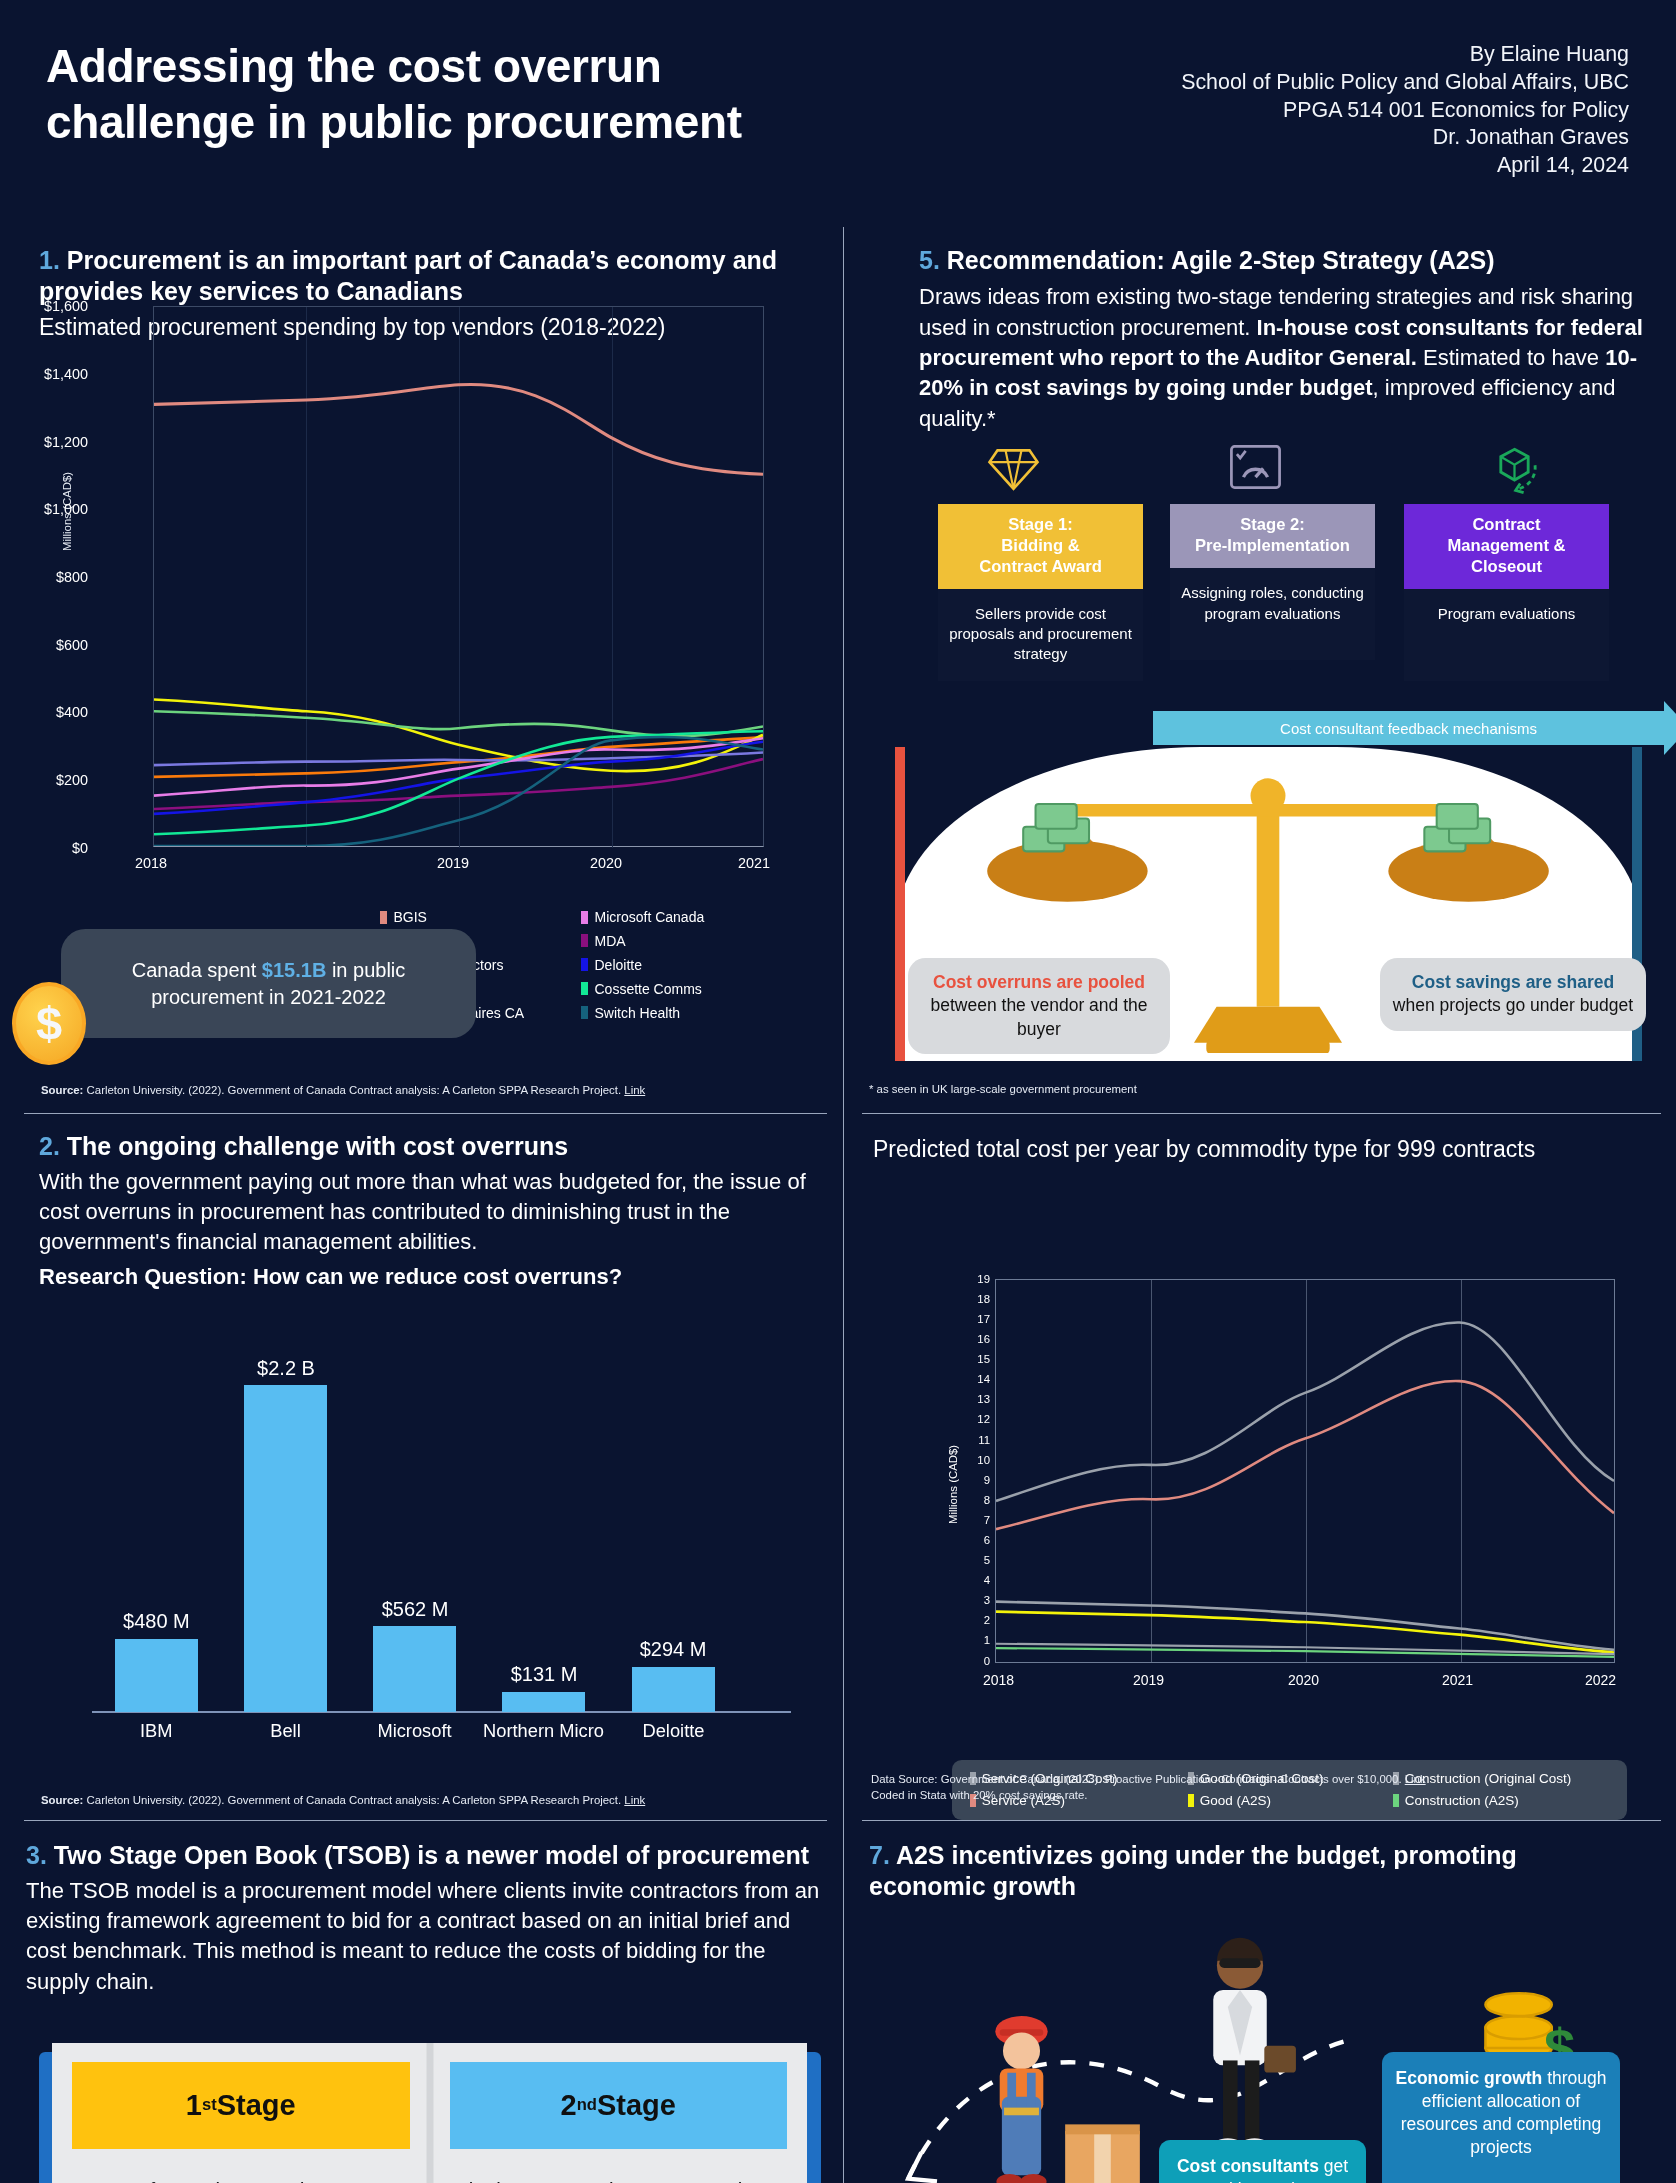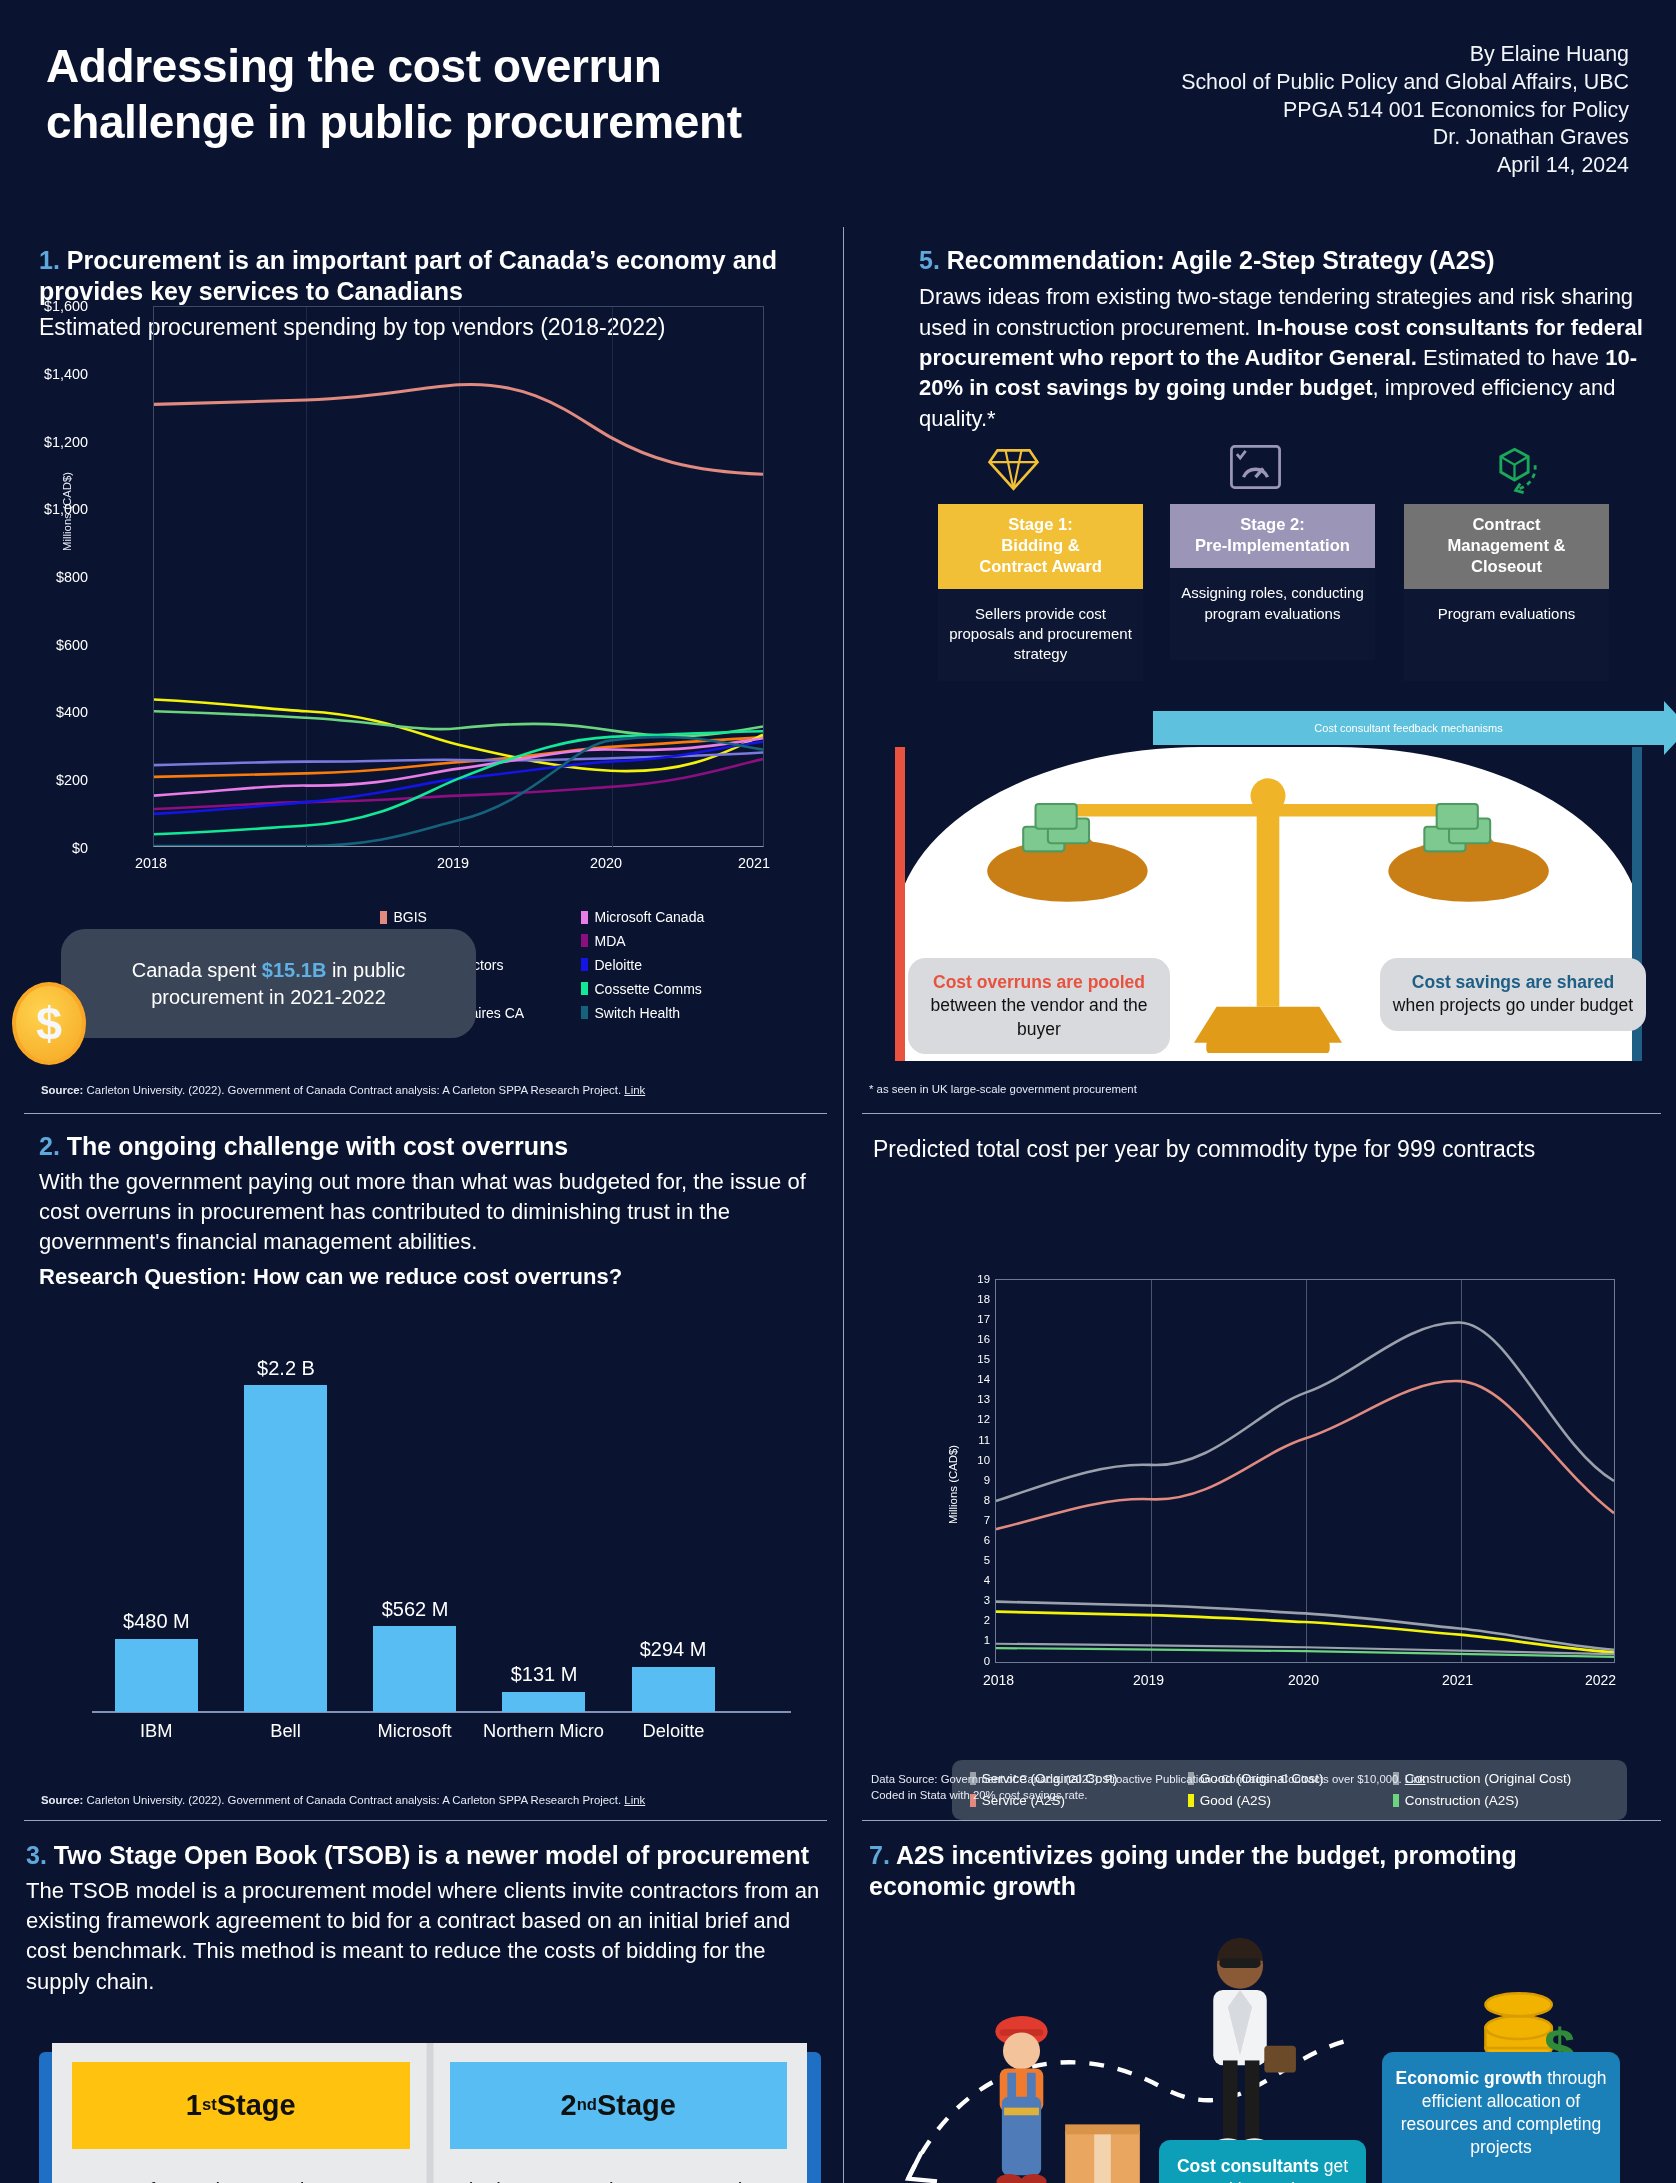--- a/index.html
+++ b/index.html
@@ -58,21 +58,21 @@
            border-radius:50%; background:radial-gradient(circle at 38% 35%,#ffd34d,#f5a623);
            border:4.4px solid #f9a825; display:flex; align-items:center; justify-content:center;
            font-size:47px; color:#f5f7fa; font-weight:bold; }
 
   
   .stagebox { position:absolute; width:205px; }
   .stage-head { text-align:center; font-weight:bold; font-size:16.6px; line-height:1.25; padding:11.4px 5.2px; }
   .stage-body { background:#0d1733; text-align:center; font-size:15px; line-height:1.35;
                 padding:15px 7.9px; min-height:92px; }
   .arrowband { position:absolute; height:34px; background:#5ec2de; display:flex;
-               align-items:center; justify-content:center; color:#fff; font-size:11px; }
+               align-items:center; justify-content:center; color:#fff; font-size:15px; }
   .arrowband:after { content:""; position:absolute; right:-25px; top:-9.6px;
                      border-top:27px solid transparent; border-bottom:27px solid transparent;
                      border-left:25px solid #5ec2de; }
   .scalecard { position:absolute; background:#ffffff; border-radius:4.4px; }
   .scalebox { position:absolute; background:#d8dadd; border-radius:17.5px; padding:13px 11.4px;
               text-align:center; font-size:17.5px; line-height:1.33; color:#111; }
   .scalebox .red { color:#e8523f; font-weight:bold; }
   .scalebox .blue { color:#1f5f86; font-weight:bold; }
 
   
@@ -269,21 +269,21 @@
 
   <div class="stagebox" style="left:938px; top:504px;">
     <div class="stage-head" style="background:#f1c036; color:#fff;">Stage 1:<br>Bidding &amp;<br>Contract Award</div>
     <div class="stage-body">Sellers provide cost proposals and procurement strategy</div>
   </div>
   <div class="stagebox" style="left:1170px; top:504px;">
     <div class="stage-head" style="background:#9b96b8; color:#fff;">Stage 2:<br>Pre-Implementation</div>
     <div class="stage-body">Assigning roles, conducting program evaluations</div>
   </div>
   <div class="stagebox" style="left:1404px; top:504px;">
-    <div class="stage-head" style="background:#737373; color:#fff;">Contract<br>Management &amp;<br>Closeout</div>
+    <div class="stage-head" style="background:#6d28d9; color:#fff;">Contract<br>Management &amp;<br>Closeout</div>
     <div class="stage-body">Program evaluations</div>
   </div>
 
   <div class="arrowband" style="left:1153px; top:711px; width:511px;">
     <span>Cost consultant feedback mechanisms</span>
   </div>
 
   <div class="scalecard" style="left:895px; top:747px; width:747px; height:314px;
        border-top-left-radius:306px 183px; border-top-right-radius:306px 183px;">
     <div style="position:absolute;left:0;top:0;width:9.6px;height:100%;background:#e8523f;"></div>

